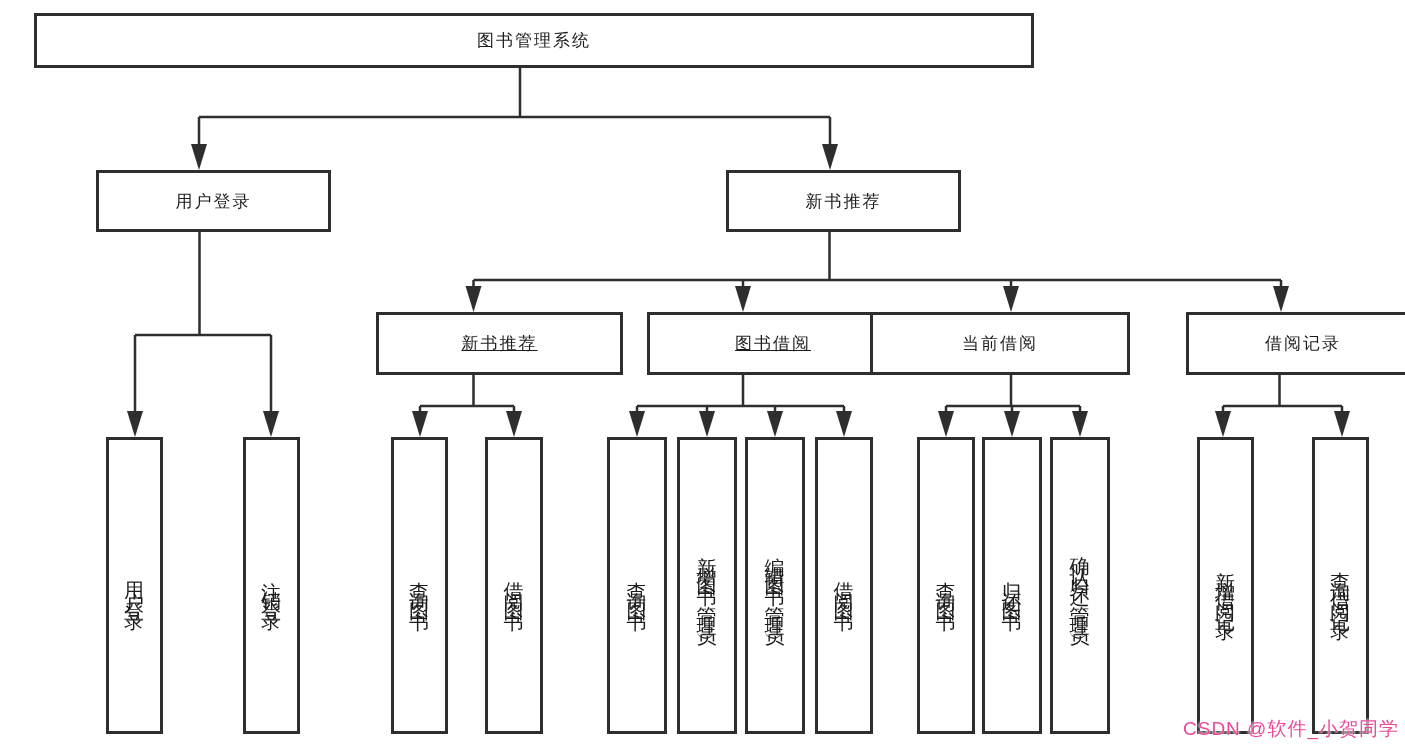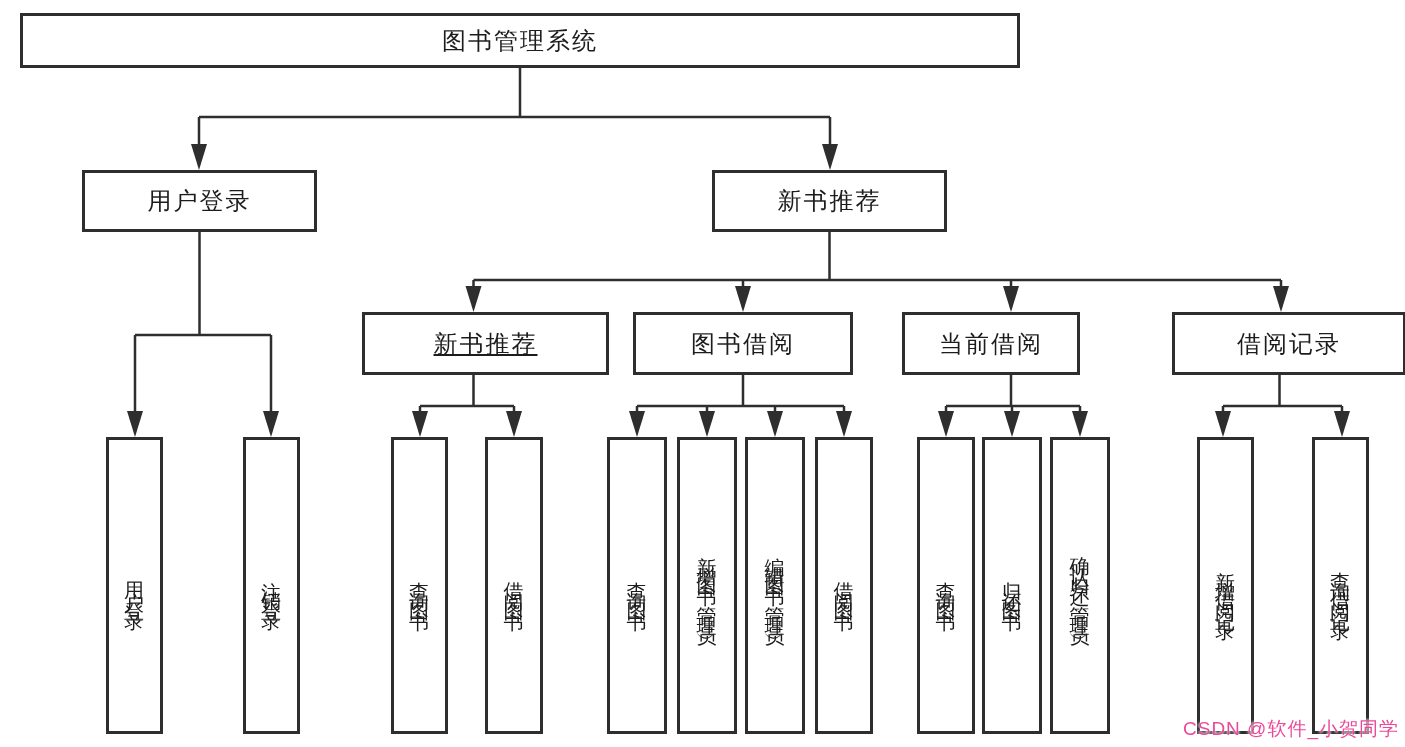--- a/index.html
+++ b/index.html
@@ -5,21 +5,21 @@
   html,body{margin:0;padding:0;background:#fff;}
   .stage{
     position:relative;width:1405px;height:747px;background:#ffffff;
     font-family:"Liberation Sans", sans-serif;overflow:hidden;color:#1c1c1c;
   }
   .box{
     position:absolute;background:#ffffff;border:3px solid #2e2e2e;
     box-sizing:border-box;display:flex;align-items:center;justify-content:center;
     z-index:2;
   }
-  .hbox{font-size:24px;letter-spacing:2px;}
+  .hbox{font-size:17px;letter-spacing:2px;margin-left:14px;}
   .vbox .vtext{
     writing-mode:vertical-lr;text-orientation:mixed;
     font-size:20px;letter-spacing:10px;line-height:1;
   }
   svg.connectors{position:absolute;left:0;top:0;z-index:1;}
   .watermark{
     position:absolute;left:1183px;top:716px;z-index:3;
     font-size:19px;color:#ec4899;letter-spacing:1px;white-space:nowrap;
     text-shadow:0 0 3px #ffffff,0 0 3px #ffffff;
   }
@@ -68,24 +68,24 @@
   <div class="box hbox" style="left:82px;top:170px;width:235px;height:62px;">
     <span>用户登录</span>
   </div>
   <div class="box hbox" style="left:712px;top:170px;width:235px;height:62px;">
     <span>新书推荐</span>
   </div>
 
   <div class="box hbox" style="left:362px;top:312px;width:247px;height:63px;text-decoration:underline;">
     <span>新书推荐</span>
   </div>
-  <div class="box hbox" style="left:633px;top:312px;width:220px;height:63px;">
+  <div class="box hbox" style="left:633px;top:312px;width:252px;height:63px;text-decoration:underline;">
     <span>图书借阅</span>
   </div>
-  <div class="box hbox" style="left:902px;top:312px;width:178px;height:63px;">
+  <div class="box hbox" style="left:856px;top:312px;width:260px;height:63px;">
     <span>当前借阅</span>
   </div>
   <div class="box hbox" style="left:1172px;top:312px;width:234px;height:63px;">
     <span>借阅记录</span>
   </div>
 
   <div class="box vbox" style="left:106px;top:437px;width:57px;height:297px;">
     <span class="vtext">用户登录</span>
   </div>
   <div class="box vbox" style="left:243px;top:437px;width:57px;height:297px;">

